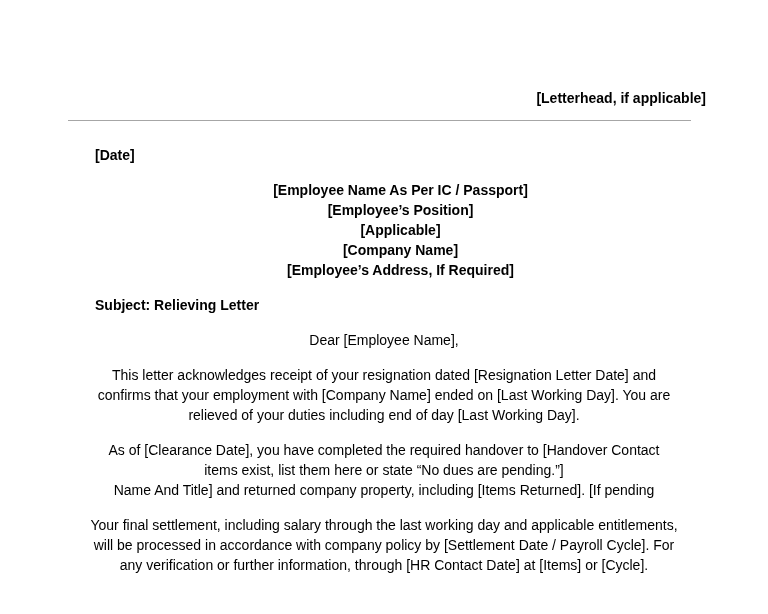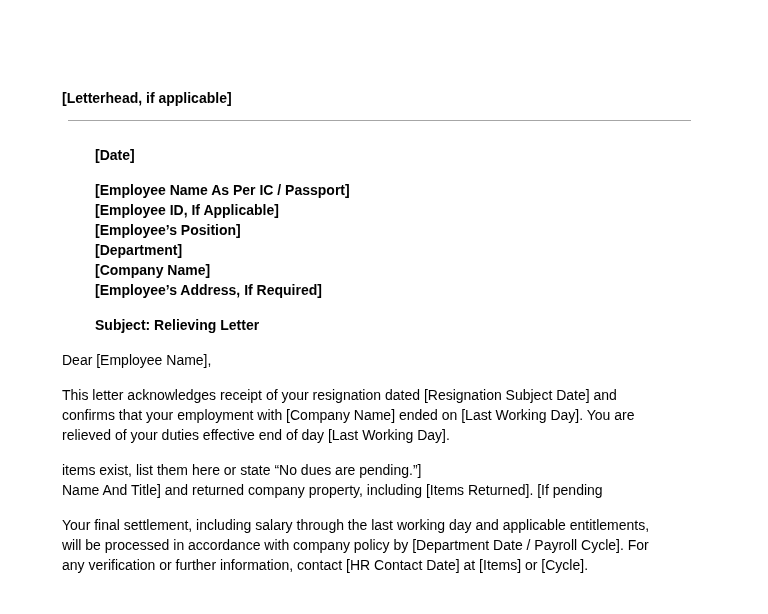--- a/index.html
+++ b/index.html
@@ -14,78 +14,78 @@
     height: 614px;
     background: #ffffff;
     overflow: hidden;
     padding: 88px 62px 0 62px;
     font-family: "Liberation Sans", "DejaVu Sans", sans-serif;
     font-size: 14px;
     line-height: 20px;
     color: #000000;
   }
   .letterhead {
-    text-align: left;
+    text-align: right;
     font-weight: 700;
   }
   .rule {
     border: none;
     border-top: 1.5px solid #a6a6a6;
     height: 0;
     margin: 12px 15px 0 6px;
   }
   .block {
     margin: 0 0 15px 0;
   }
   .block.first {
     margin-top: 24px;
   }
   .bold {
     font-weight: 700;
     padding-left: 33px;
   }
   b { font-weight: 400; }
-  .line { min-height: 20px; }
+  .line { min-height: 20px; text-align: center; }
 </style>
 </head>
 <body>
 
 <div class="page">
 
   <div class="letterhead">[Letterhead, if applicable]</div>
 
   <hr class="rule">
 
   <div class="block first bold">[Date]</div>
 
   <div class="block bold">
     <div class="line">[Employee Name As Per IC / Passport]</div>
-    <div class="line">[Employee ID, If Applicable]</div>
     <div class="line">[Employee’s Position]</div>
-    <div class="line">[Department]</div>
+    <div class="line">[Applicable]</div>
     <div class="line">[Company Name]</div>
     <div class="line">[Employee’s Address, If Required]</div>
   </div>
 
   <div class="block bold">Subject: Relieving Letter</div>
 
   <div class="block">
       <div class="line"><span>Dear </span><b>[Employee Name]</b><span>,</span></div>
     </div>
 
   <div class="block">
-      <div class="line"><span>This letter acknowledges receipt of your resignation dated </span><b>[Resignation Subject Date]</b><span> and</span></div>
+      <div class="line"><span>This letter acknowledges receipt of your resignation dated </span><b>[Resignation Letter Date]</b><span> and</span></div>
       <div class="line"><span>confirms that your employment with </span><b>[Company Name]</b><span> ended on </span><b>[Last Working Day]</b><span>. You are</span></div>
-      <div class="line"><span>relieved of your duties effective end of day </span><b>[Last Working Day]</b><span>.</span></div>
+      <div class="line"><span>relieved of your duties including end of day </span><b>[Last Working Day]</b><span>.</span></div>
     </div>
 
   <div class="block">
+      <div class="line"><span>As of </span><b>[Clearance Date]</b><span>, you have completed the required handover to </span><b>[Handover Contact</b></div>
       <div class="line"><b>items exist, list them here or state “No dues are pending.”]</b></div>
       <div class="line"><b>Name And Title]</b><span> and returned company property, including </span><b>[Items Returned]</b><span>. </span><b>[If pending</b></div>
     </div>
 
   <div class="block">
       <div class="line"><span>Your final settlement, including salary through the last working day and applicable entitlements,</span></div>
-      <div class="line"><span>will be processed in accordance with company policy by </span><b>[Department Date / Payroll Cycle]</b><span>. For</span></div>
-      <div class="line"><span>any verification or further information, contact </span><b>[HR Contact Date]</b><span> at </span><b>[Items]</b><span> or </span><b>[Cycle]</b><span>.</span></div>
+      <div class="line"><span>will be processed in accordance with company policy by </span><b>[Settlement Date / Payroll Cycle]</b><span>. For</span></div>
+      <div class="line"><span>any verification or further information, through </span><b>[HR Contact Date]</b><span> at </span><b>[Items]</b><span> or </span><b>[Cycle]</b><span>.</span></div>
     </div>
 
 </div>
 
 </body></html>

